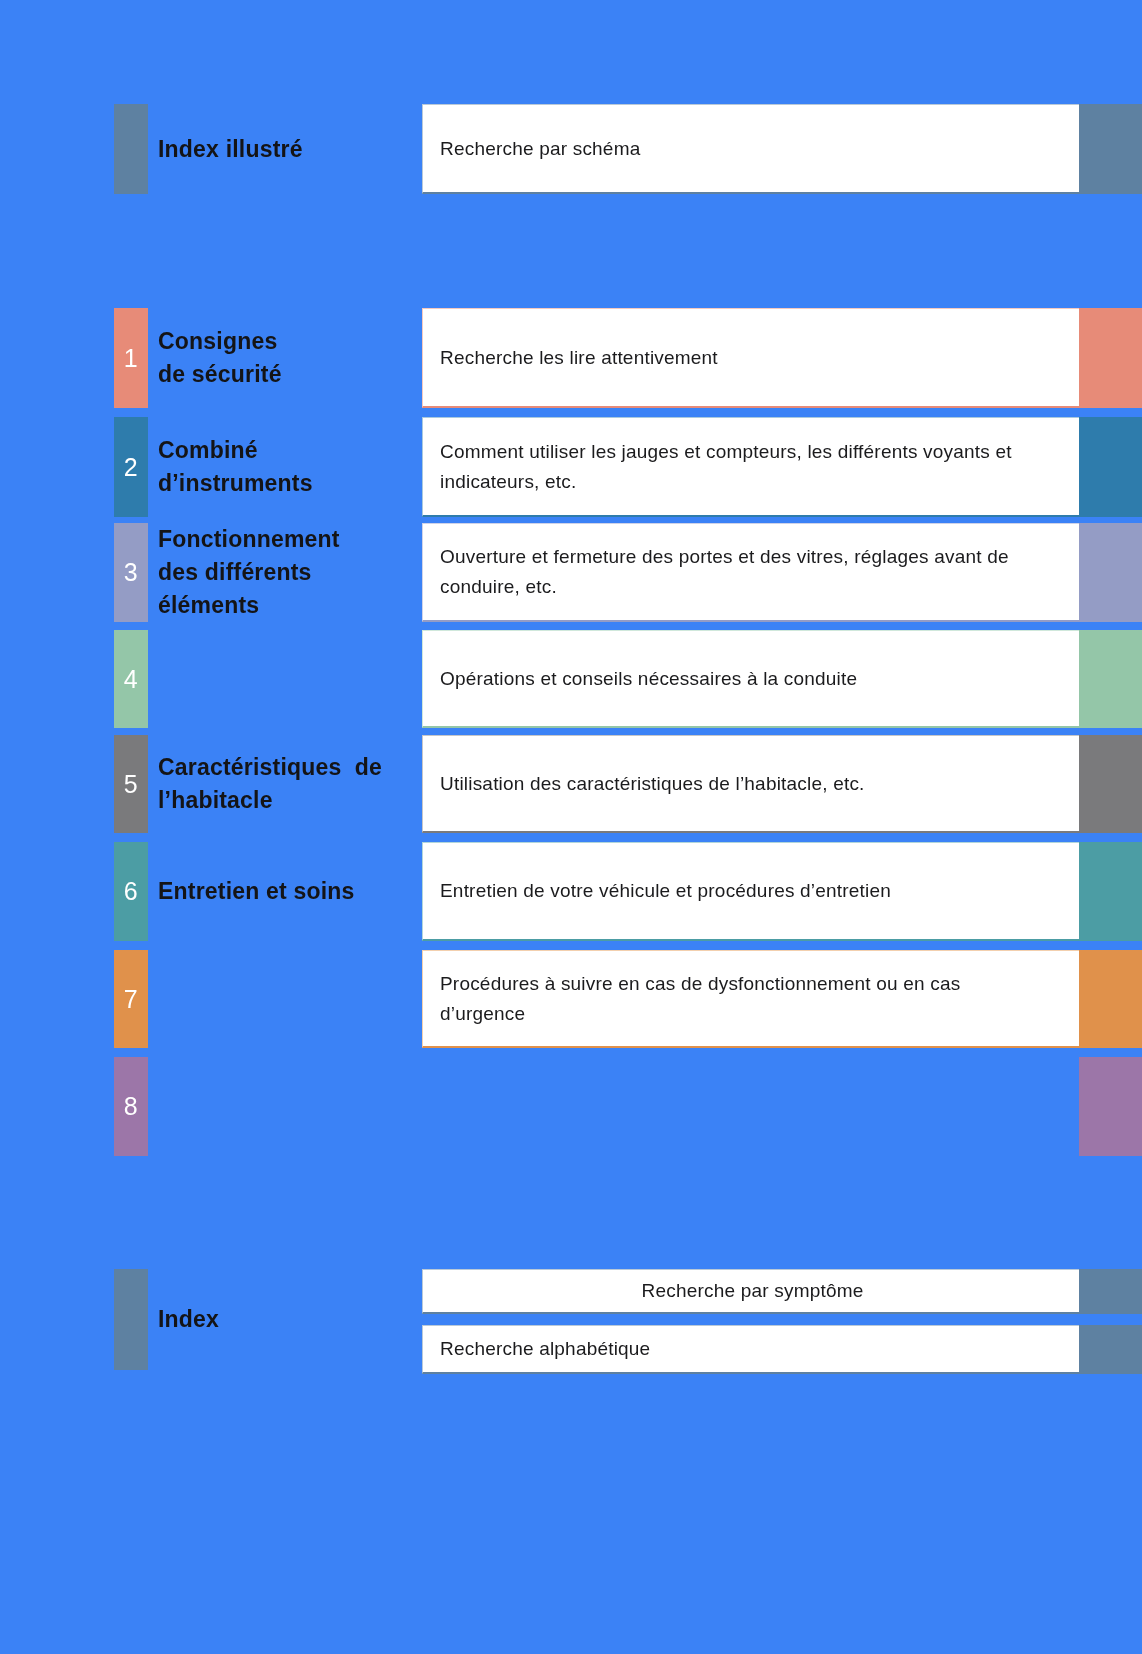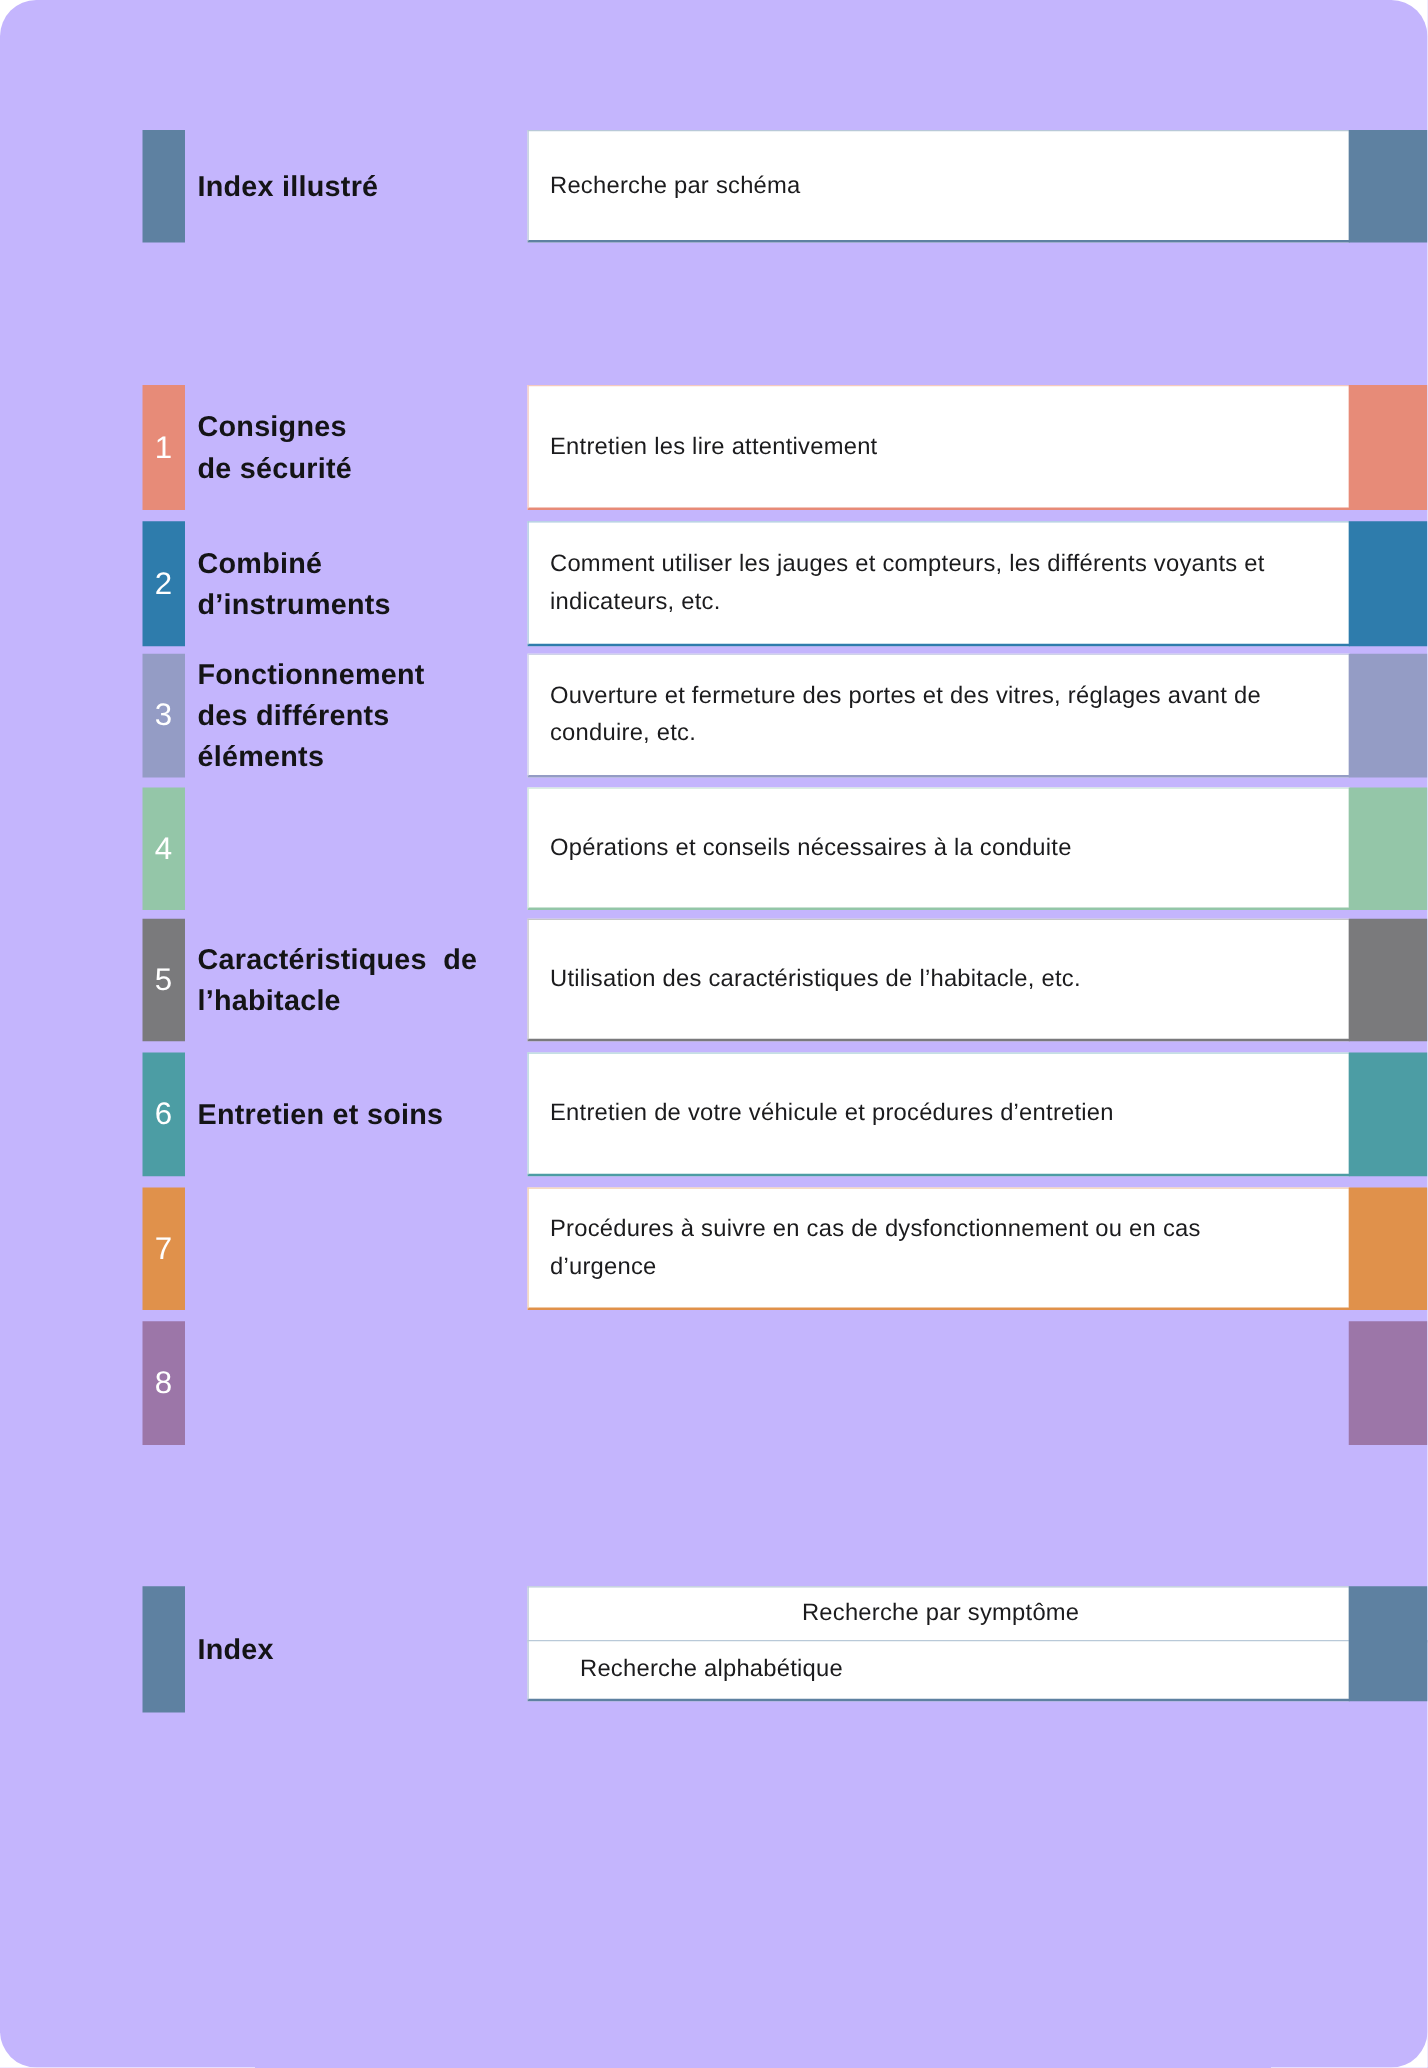--- a/index.html
+++ b/index.html
@@ -2,25 +2,24 @@
 <html lang="fr"><head>
 <meta charset="utf-8">
 <title>Table des matières</title>
 <style>
   html,body{margin:0;padding:0;background:#ffffff;}
   .page{
     position:relative;
     width:1142px;
     height:1654px;
     margin:0 auto;
-    background:#c4b5fd;
+    background:#3b82f6;
     font-family:"Liberation Sans","DejaVu Sans",sans-serif;
     color:#1b1b1d;
     overflow:hidden;
-    border-radius:29px;
   }
   .row{position:absolute;left:0;width:100%;}
   
   .left-tab{
     position:absolute;left:114px;width:34px;top:0;bottom:0;
     background:var(--c);
     display:flex;align-items:center;justify-content:center;
   }
   .num{
     color:#ffffff;font-size:25px;font-weight:400;line-height:1;
@@ -46,21 +45,21 @@
     font-size:19px;line-height:30px;font-weight:400;
     color:#1b1b1d;white-space:pre-line;letter-spacing:.2px;
   }
   
   .right-tab{
     position:absolute;left:1079px;width:63px;top:0;bottom:0;
     background:var(--c);
   }
   
   .idx-box-1{top:0;height:45px;bottom:auto;justify-content:center;}
-  .idx-box-2{top:43px;height:49px;bottom:auto;padding-left:24px;}
+  .idx-box-2{top:56px;height:49px;bottom:auto;}
 </style>
 </head>
 <body>
 
 <div class="page">
 
   <section class="row" style="top: 104px; height: 90px; --c: #5E81A1; --cl: #B9C9D8;">
     <div class="left-tab"></div>
     <h2 class="sec-title">Index illustré</h2>
     <div class="desc-box">
@@ -69,21 +68,21 @@
     <div class="right-tab"></div>
   </section>
 
   <section class="row" style="top: 308px; height: 100px; --c: #E78B78; --cl: #F5C9BF;">
     <div class="left-tab">
       <span class="num">1</span>
     </div>
     <h2 class="sec-title">Consignes
 de sécurité</h2>
     <div class="desc-box">
-      <p class="desc">Entretien les lire attentivement</p>
+      <p class="desc">Recherche les lire attentivement</p>
     </div>
     <div class="right-tab"></div>
   </section>
 
   <section class="row" style="top: 417px; height: 100px; --c: #2E7CAC; --cl: #A9C9DE;">
     <div class="left-tab">
       <span class="num">2</span>
     </div>
     <h2 class="sec-title">Combiné
 d’instruments</h2>

